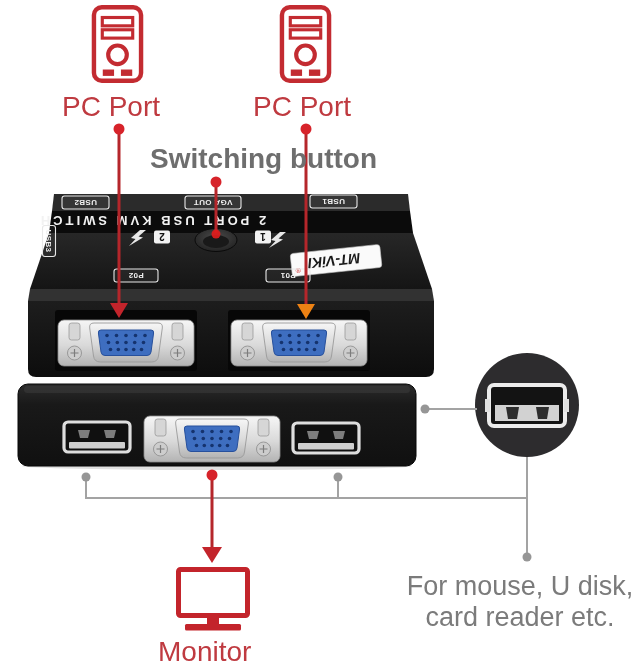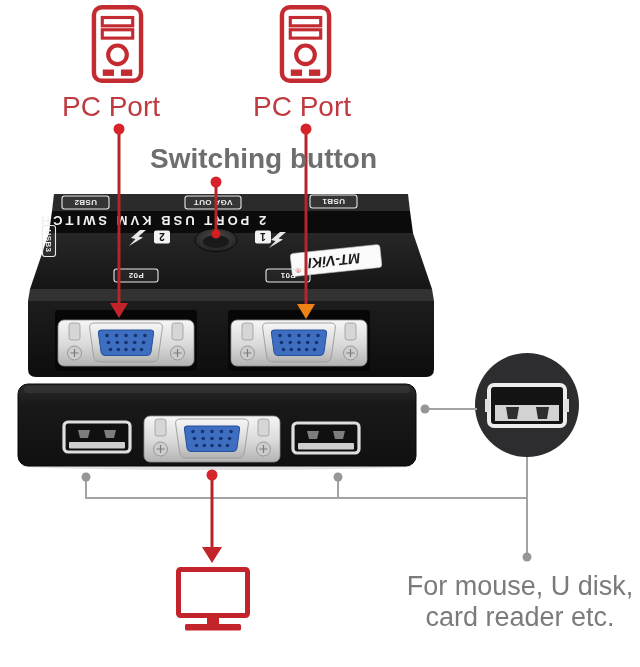--- a/index.html
+++ b/index.html
@@ -227,17 +227,18 @@
 
   <svg style="left:175px;top:566px;" width="76" height="66" viewBox="0 0 76 66">
     <rect x="3.5" y="3.5" width="69" height="46" rx="2" fill="none" stroke="#c3242b" stroke-width="5"></rect>
     <rect x="32" y="49.5" width="12" height="9" fill="#c3242b"></rect>
     <rect x="10" y="58" width="56" height="6.5" rx="1.5" fill="#c3242b"></rect>
   </svg>
 
   <div class="lbl lbl-red" style="left:62px;top:91px;width:110px;">PC Port</div>
   <div class="lbl lbl-red" style="left:253px;top:91px;width:110px;">PC Port</div>
   <div class="lbl lbl-gray" style="left:150px;top:143px;width:230px;">Switching button</div>
+  <div class="lbl lbl-red" style="left:158px;top:636px;width:110px;">Monitor</div>
   <div class="note">
     <div>For mouse, U disk,</div>
     <div>card reader etc.</div>
   </div>
 </div>
 
 </body></html>

